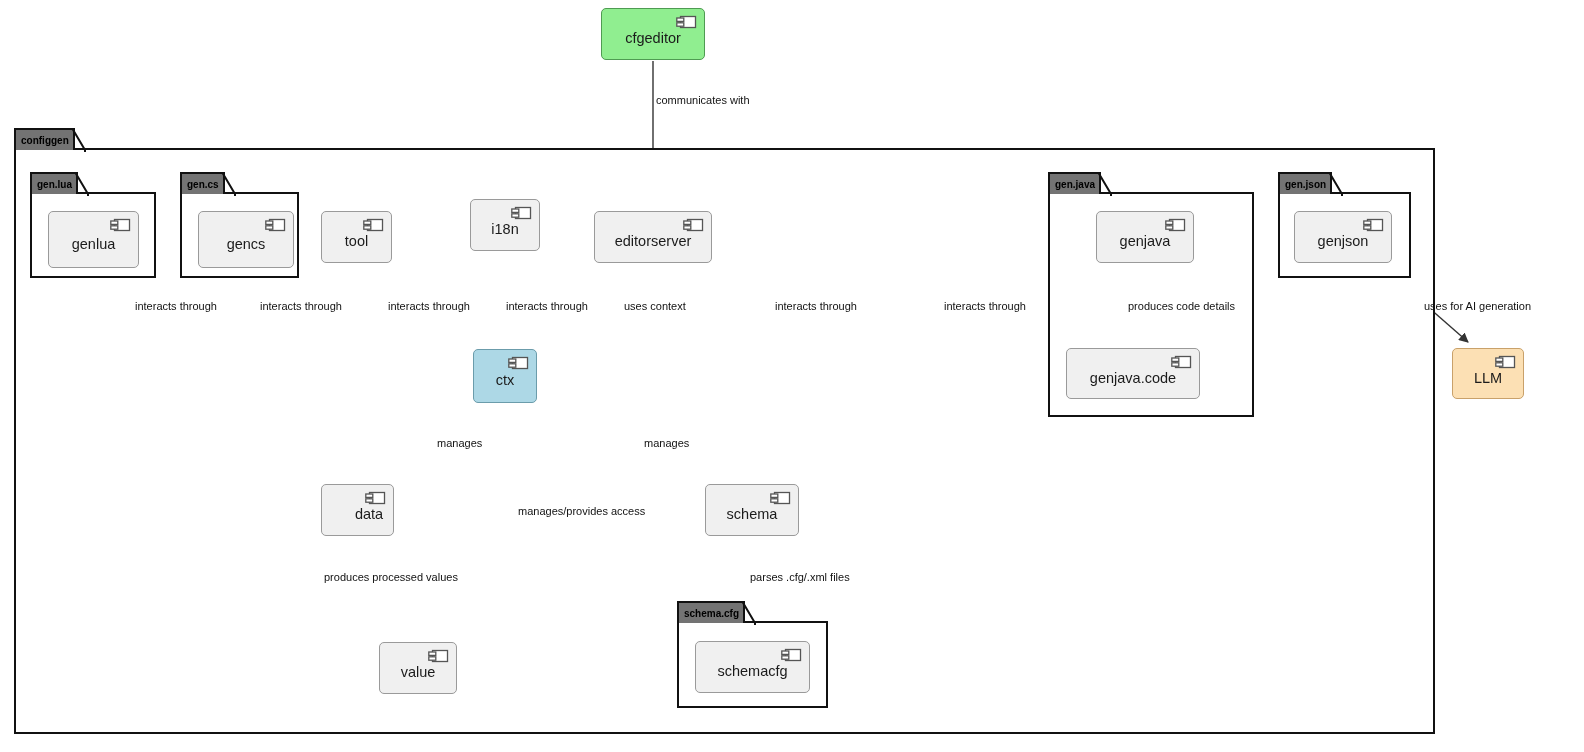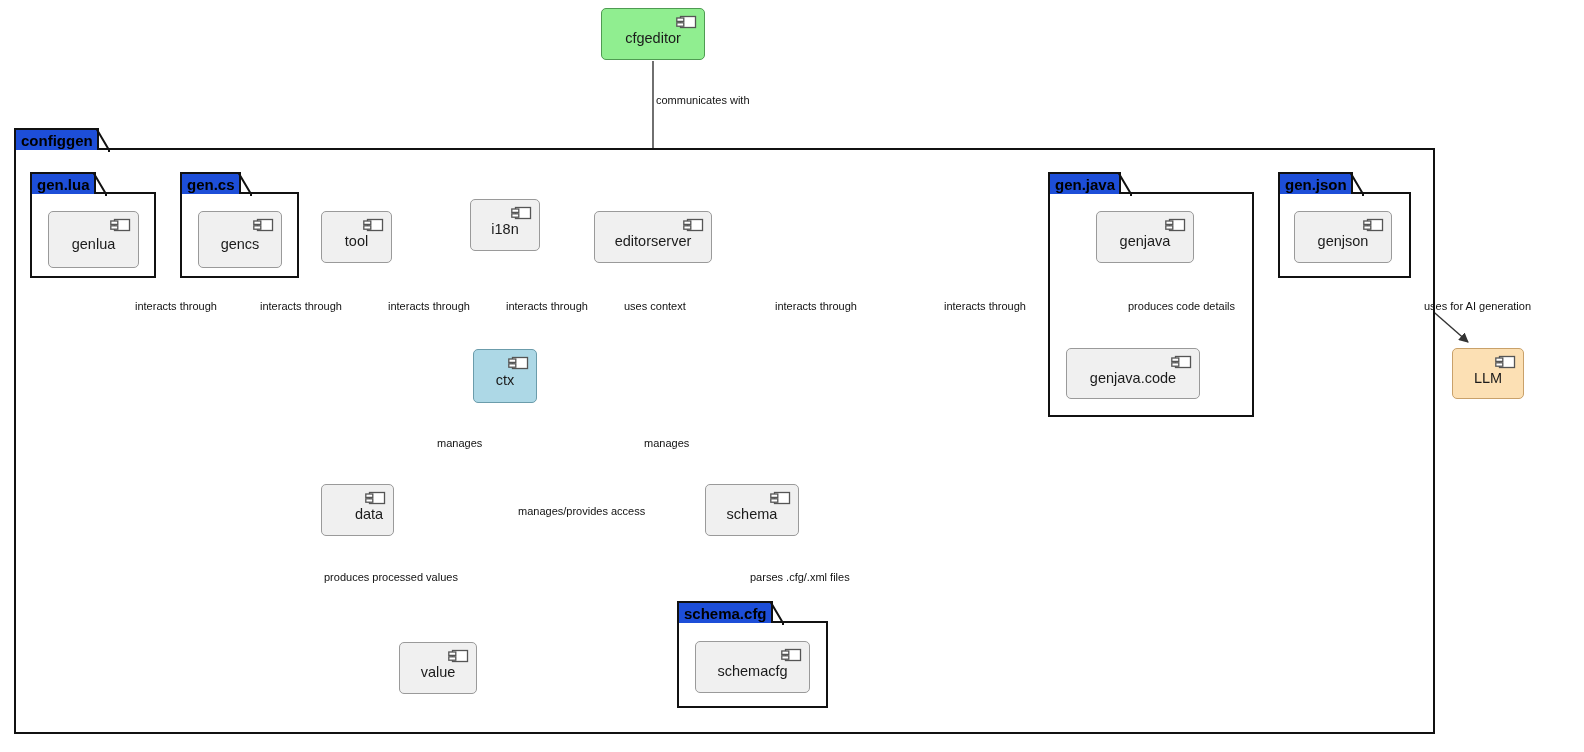--- a/index.html
+++ b/index.html
@@ -27,28 +27,28 @@
   .pkg {
     position: absolute;
     box-sizing: border-box;
   }
   .pkg-tab {
     position: absolute;
     left: 0;
     top: 0;
     height: 22px;
     box-sizing: border-box;
-    background: #1d4ed8;
+    background: #737373;
     border: 2px solid #111111;
     border-bottom: none;
     display: flex;
     align-items: center;
     padding: 0 4px 0 5px;
     font-weight: bold;
-    font-size: 15px;
+    font-size: 10px;
     color: #000000;
     white-space: nowrap;
     z-index: 2;
   }
   .pkg-tab .slant {
     position: absolute;
     right: -13px;
     top: -2px;
     width: 14px;
     height: 24px;
@@ -198,21 +198,21 @@
         <span class="label">cfgeditor</span>
       </div>
       <div class="comp" style="left: 48px; top: 211px; width: 91px; height: 57px;">
         <span class="cicon"><svg width="21" height="14" viewBox="0 0 21 14">
             <rect x="4.5" y="1.5" width="15" height="11" fill="#ffffff" stroke="#555555" stroke-width="1.3"></rect>
             <rect x="0.8" y="3.0" width="7" height="3.4" fill="#ffffff" stroke="#555555" stroke-width="1.3"></rect>
             <rect x="0.8" y="7.8" width="7" height="3.4" fill="#ffffff" stroke="#555555" stroke-width="1.3"></rect>
           </svg></span>
         <span class="label">genlua</span>
       </div>
-      <div class="comp" style="left: 198px; top: 211px; width: 84px; height: 57px;">
+      <div class="comp" style="left: 198px; top: 211px; width: 96px; height: 57px;">
         <span class="cicon"><svg width="21" height="14" viewBox="0 0 21 14">
             <rect x="4.5" y="1.5" width="15" height="11" fill="#ffffff" stroke="#555555" stroke-width="1.3"></rect>
             <rect x="0.8" y="3.0" width="7" height="3.4" fill="#ffffff" stroke="#555555" stroke-width="1.3"></rect>
             <rect x="0.8" y="7.8" width="7" height="3.4" fill="#ffffff" stroke="#555555" stroke-width="1.3"></rect>
           </svg></span>
         <span class="label">gencs</span>
       </div>
       <div class="comp" style="left: 321px; top: 211px; width: 71px; height: 52px;">
         <span class="cicon"><svg width="21" height="14" viewBox="0 0 21 14">
             <rect x="4.5" y="1.5" width="15" height="11" fill="#ffffff" stroke="#555555" stroke-width="1.3"></rect>
@@ -286,21 +286,21 @@
         <span class="label">data</span>
       </div>
       <div class="comp" style="left: 705px; top: 484px; width: 94px; height: 52px;">
         <span class="cicon"><svg width="21" height="14" viewBox="0 0 21 14">
             <rect x="4.5" y="1.5" width="15" height="11" fill="#ffffff" stroke="#555555" stroke-width="1.3"></rect>
             <rect x="0.8" y="3.0" width="7" height="3.4" fill="#ffffff" stroke="#555555" stroke-width="1.3"></rect>
             <rect x="0.8" y="7.8" width="7" height="3.4" fill="#ffffff" stroke="#555555" stroke-width="1.3"></rect>
           </svg></span>
         <span class="label">schema</span>
       </div>
-      <div class="comp" style="left: 379px; top: 642px; width: 78px; height: 52px; margin-left: 20px;">
+      <div class="comp" style="left: 379px; top: 642px; width: 78px; height: 52px;">
         <span class="cicon"><svg width="21" height="14" viewBox="0 0 21 14">
             <rect x="4.5" y="1.5" width="15" height="11" fill="#ffffff" stroke="#555555" stroke-width="1.3"></rect>
             <rect x="0.8" y="3.0" width="7" height="3.4" fill="#ffffff" stroke="#555555" stroke-width="1.3"></rect>
             <rect x="0.8" y="7.8" width="7" height="3.4" fill="#ffffff" stroke="#555555" stroke-width="1.3"></rect>
           </svg></span>
         <span class="label">value</span>
       </div>
       <div class="comp" style="left: 695px; top: 641px; width: 115px; height: 52px;">
         <span class="cicon"><svg width="21" height="14" viewBox="0 0 21 14">
             <rect x="4.5" y="1.5" width="15" height="11" fill="#ffffff" stroke="#555555" stroke-width="1.3"></rect>

